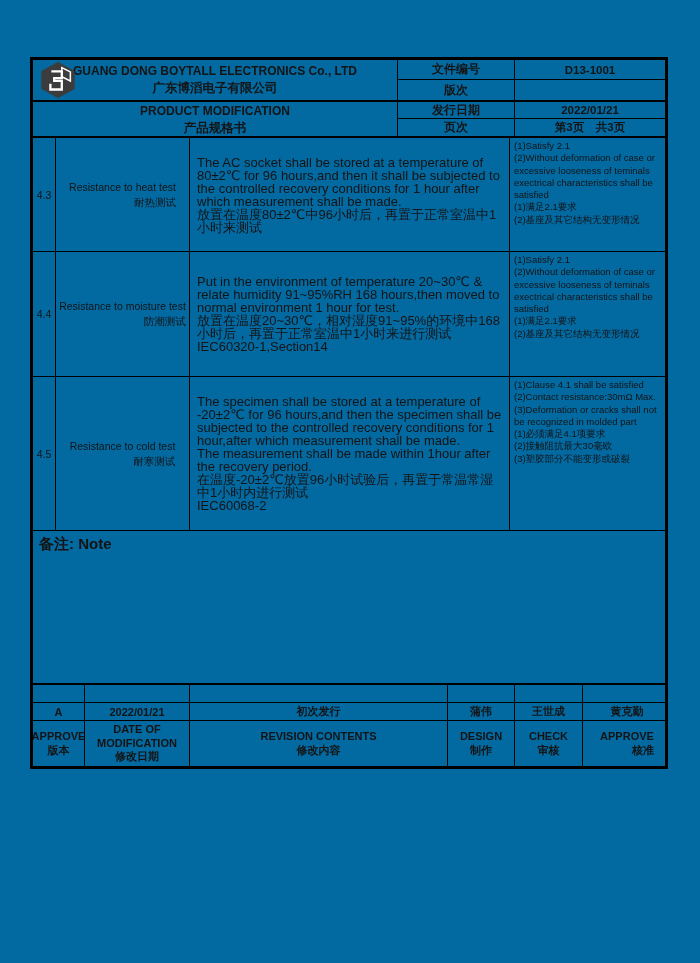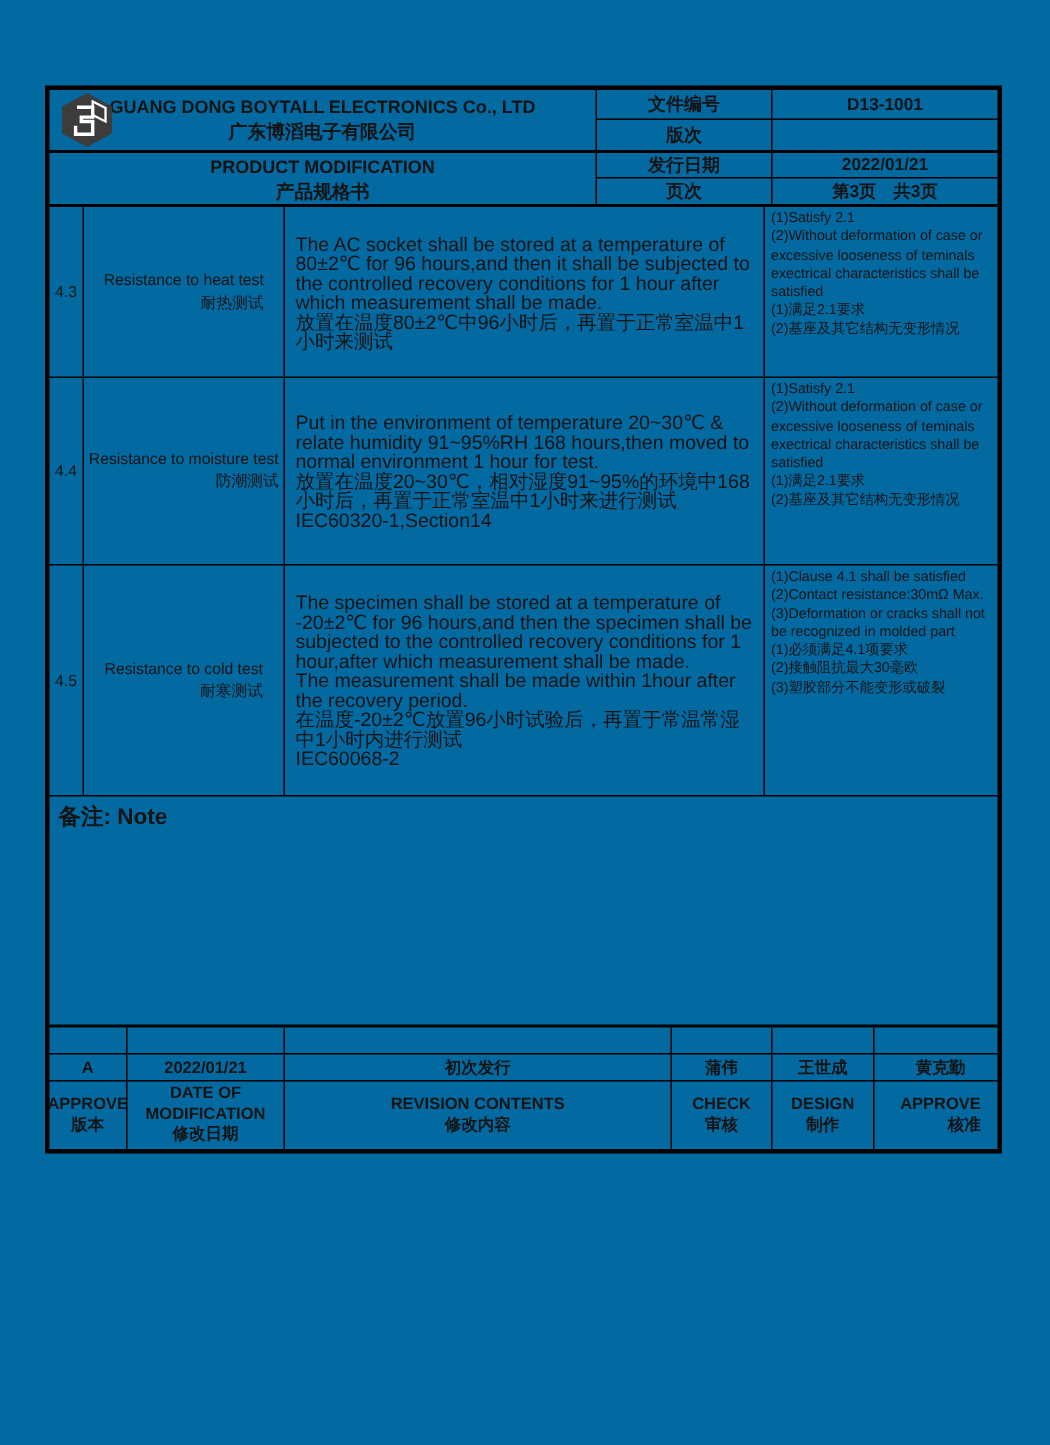--- a/index.html
+++ b/index.html
@@ -154,23 +154,23 @@
         <div class="fcell">黄克勤</div>
       </div>
       <div class="frow f-label">
         <div class="fcell pre">APPROVE
 版本</div>
         <div class="fcell pre">DATE OF
 MODIFICATION
 修改日期</div>
         <div class="fcell pre">REVISION CONTENTS
 修改内容</div>
+        <div class="fcell pre">DESIGN
+制作</div>
         <div class="fcell pre">CHECK
 审核</div>
-        <div class="fcell pre">DESIGN
-制作</div>
         <div class="fcell pre">APPROVE
 核准</div>
       </div>
     </div>
 
   </div>
 </div>
 
 </body></html>

